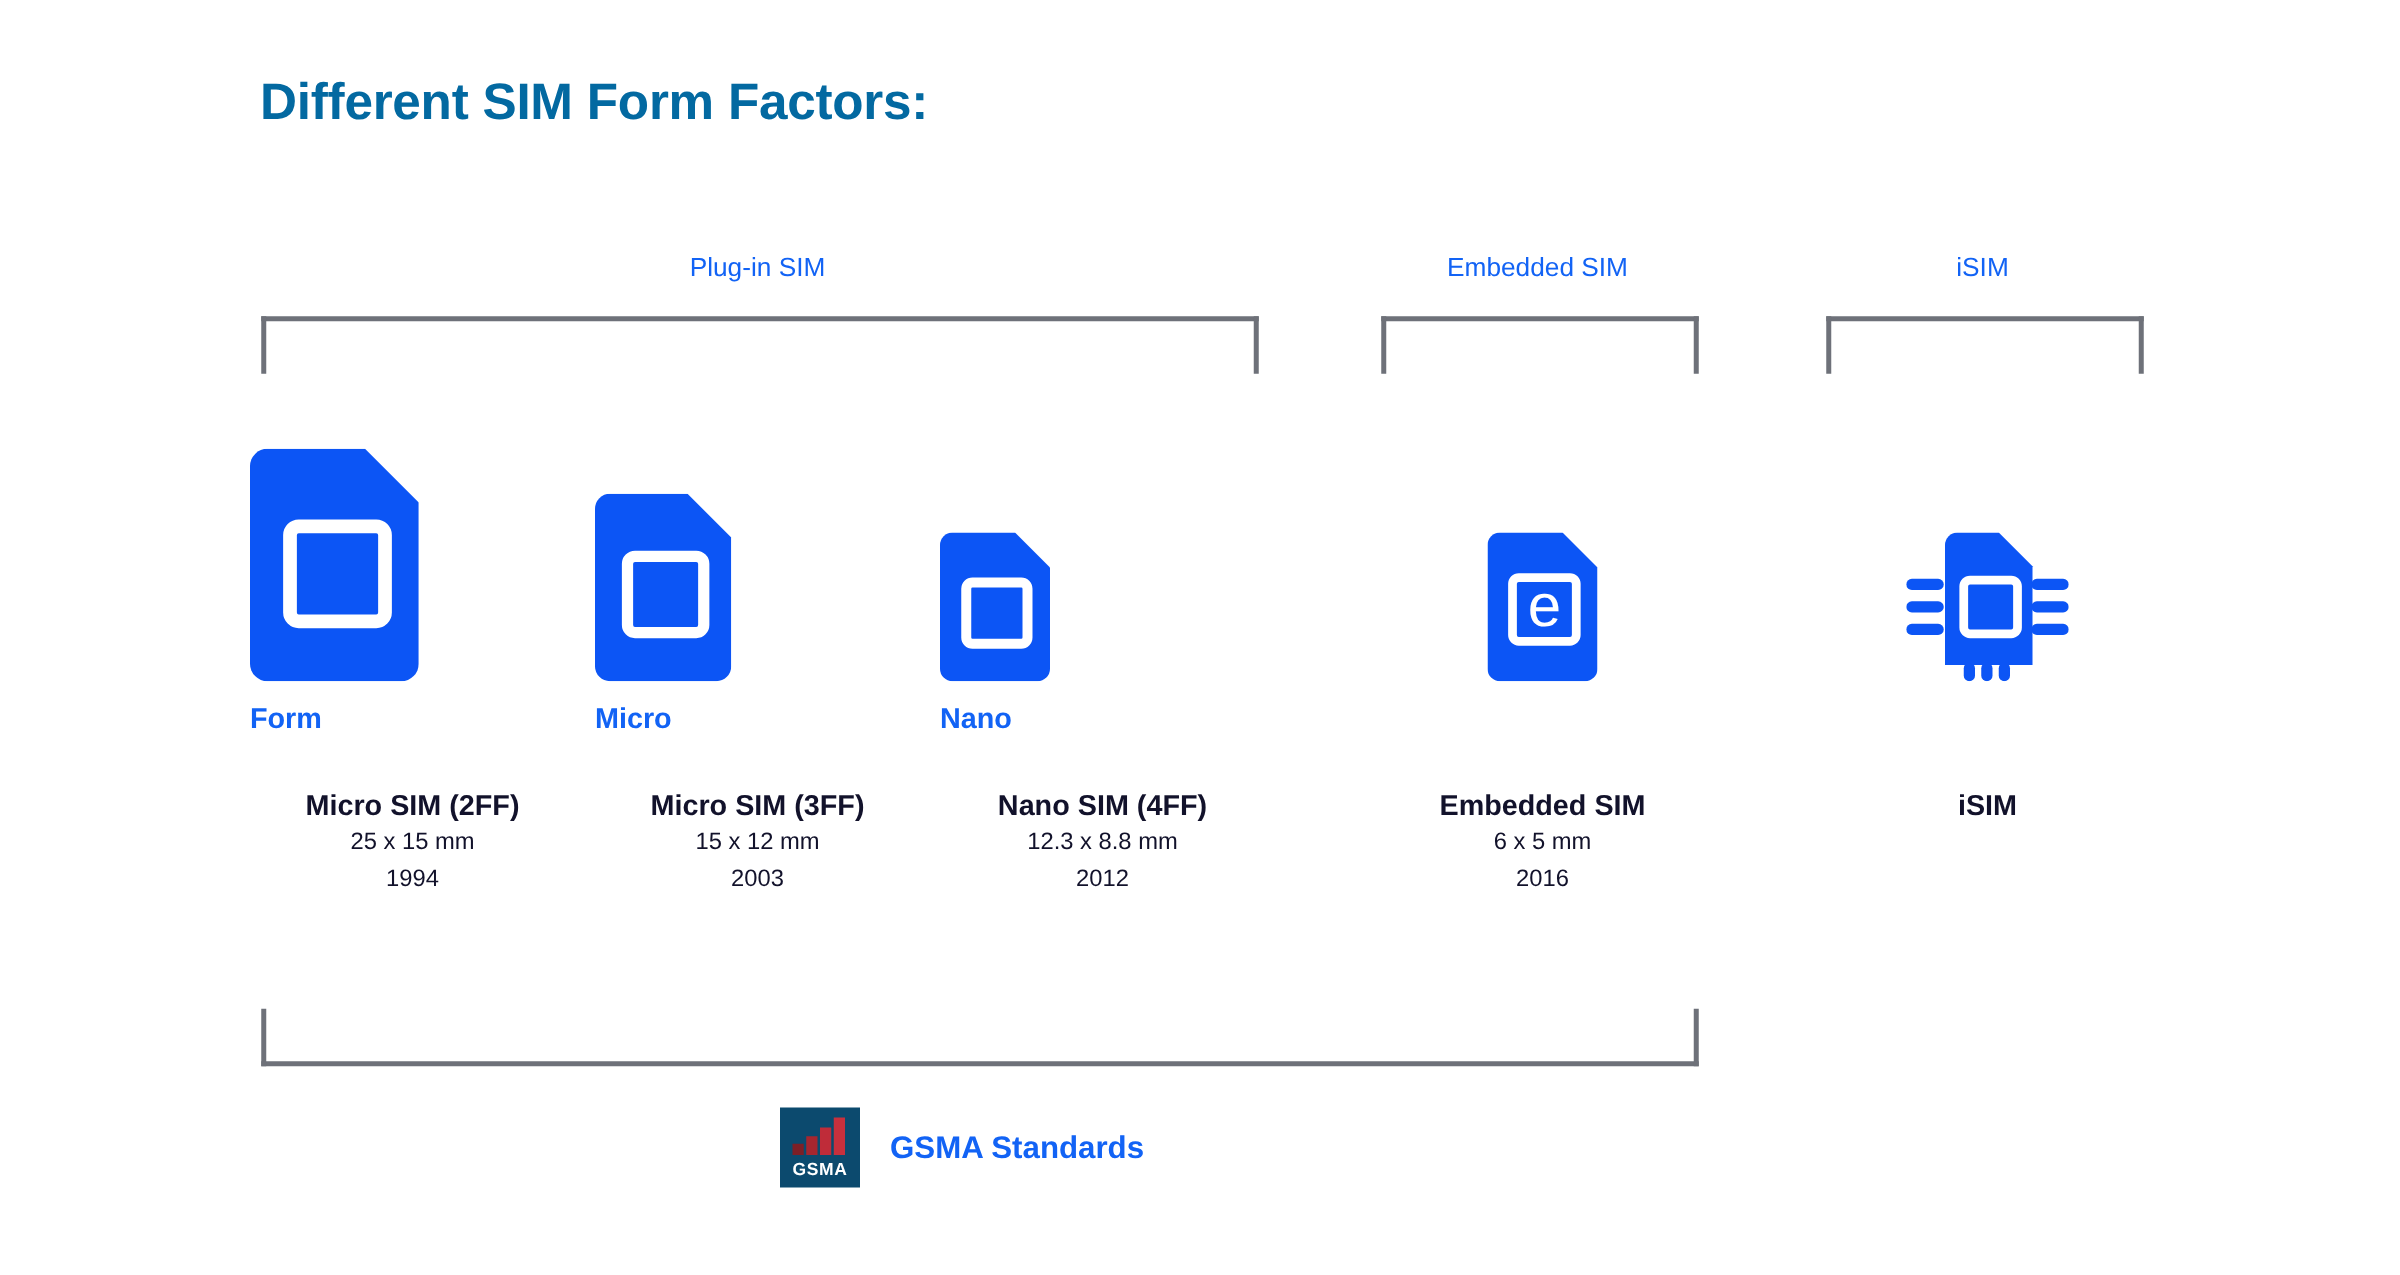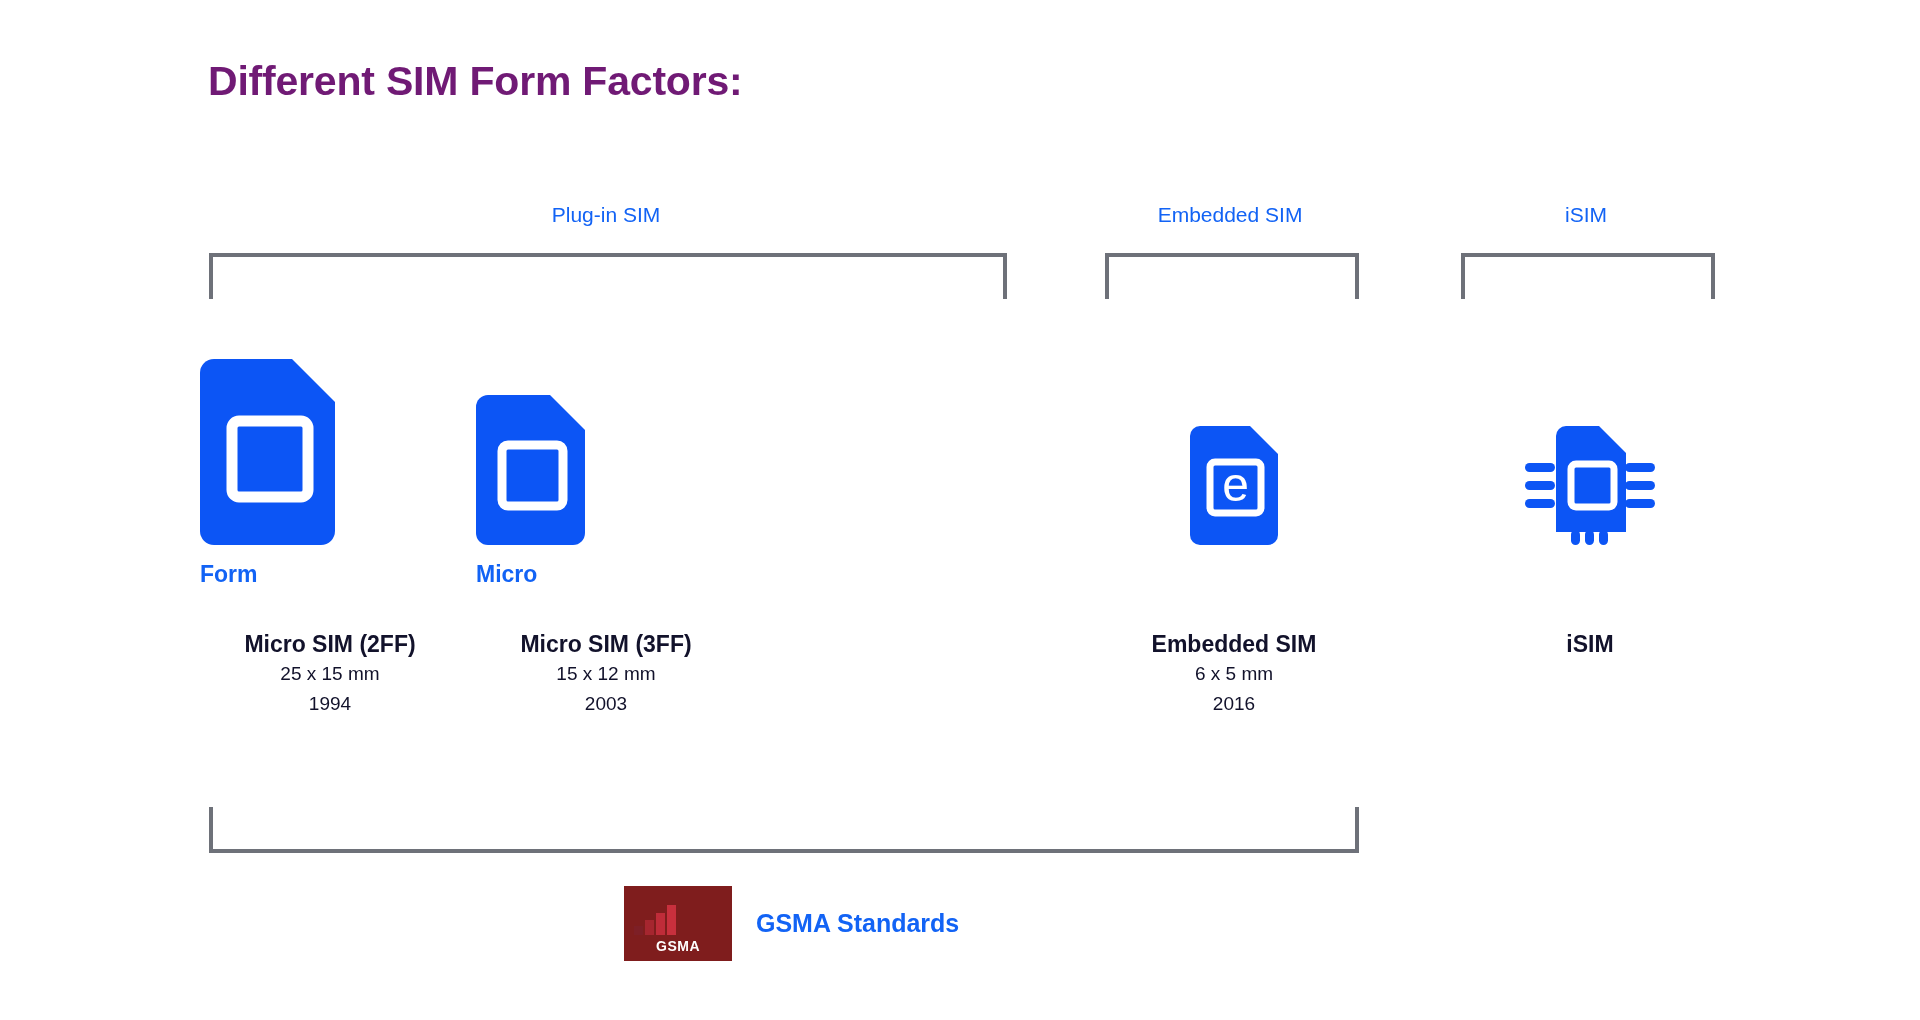--- a/index.html
+++ b/index.html
@@ -22,21 +22,21 @@
     height: 1020px;
   }
 
   
   #page-title {
     position: absolute;
     left: 208px;
     top: 58px;
     font-size: 41px;
     font-weight: bold;
-    color: #701a75;
+    color: #0369a1;
     letter-spacing: -0.2px;
     white-space: nowrap;
   }
 
   
   .group-label {
     position: absolute;
     font-size: 21px;
     font-weight: normal;
     color: #1263f5;
@@ -130,25 +130,24 @@
   
   #footer {
     position: absolute;
     left: 624px;
     top: 886px;
     display: flex;
     align-items: center;
   }
   #gsma-logo {
     width: 64px;
-    height: 75px;
-    background: #7f1d1d;
+    height: 64px;
+    background: #0c4a6e;
     position: relative;
     flex: 0 0 auto;
-    padding-left: 44px;
   }
   #gsma-logo .bars {
     position: absolute;
     left: 10px;
     bottom: 26px;
     width: 44px;
     height: 30px;
     display: flex;
     align-items: flex-end;
     gap: 2px;
@@ -216,20 +215,34 @@
       </svg>
     </div>
     <div class="size-label">Micro</div>
     <div class="caption">
       <div class="cap-title">Micro SIM (3FF)</div>
       <div class="cap-line">15 x 12 mm</div>
       <div class="cap-line">2003</div>
     </div>
   </div>
 
+  <div class="column" id="column-2">
+    <div class="art-box">
+      <svg width="88" height="119" viewBox="0 0 88 119" aria-hidden="true">
+        <path d="M10 0 H60 L88 28 V109 A10 10 0 0 1 78 119 H10 A10 10 0 0 1 0 109 V10 A10 10 0 0 1 10 0 Z" fill="#0c55f5"></path>
+        <rect x="21" y="40" width="49" height="49" rx="5" ry="5" fill="none" stroke="#ffffff" stroke-width="8"></rect>
+      </svg>
+    </div>
+    <div class="size-label">Nano</div>
+    <div class="caption">
+      <div class="cap-title">Nano SIM (4FF)</div>
+      <div class="cap-line">12.3 x 8.8 mm</div>
+      <div class="cap-line">2012</div>
+    </div>
+  </div>
 
   <div class="column" id="column-3">
     <div class="art-box centered">
       <svg width="88" height="119" viewBox="0 0 88 119" aria-hidden="true">
         <path d="M10 0 H60 L88 28 V109 A10 10 0 0 1 78 119 H10 A10 10 0 0 1 0 109 V10 A10 10 0 0 1 10 0 Z" fill="#0c55f5"></path>
         <rect x="20" y="36" width="51" height="51" rx="5" ry="5" fill="none" stroke="#ffffff" stroke-width="7"></rect>
         <text x="45.5" y="75" font-family="'Liberation Sans', sans-serif" font-size="48" fill="#ffffff" text-anchor="middle">e</text>
       </svg>
     </div>
     <div class="size-label empty"></div>

